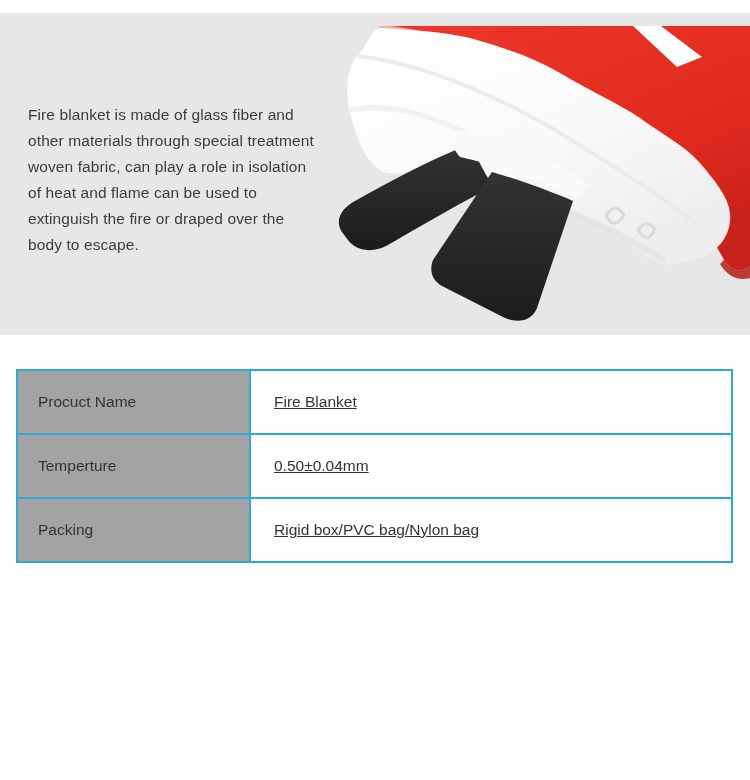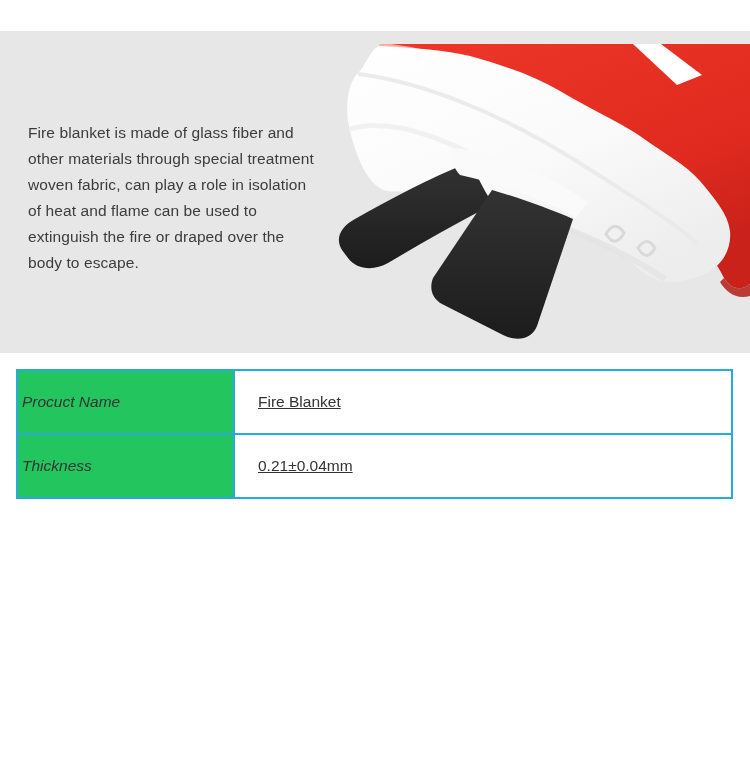--- a/index.html
+++ b/index.html
@@ -5,21 +5,20 @@
   html,body{margin:0;padding:0;}
   body{
     width:750px;height:780px;position:relative;background:#ffffff;
     font-family:"Liberation Sans","DejaVu Sans",sans-serif;
     -webkit-font-smoothing:antialiased;overflow:hidden;
   }
   
   .hero{
     position:absolute;left:0;top:13px;width:750px;height:322px;
     background:#e7e7e7;
-    margin-top:18px;
   }
   .hero-text{
     position:absolute;left:28px;top:73px;width:320px;
     font-size:15.5px;line-height:26px;color:#3c3c3c;
     white-space:pre-line;letter-spacing:0.1px;
   }
   .photo-wrap{
     position:absolute;left:330px;top:13px;width:420px;height:305px;
   }
   .photo-wrap svg{display:block;width:420px;height:305px;}
@@ -29,21 +28,21 @@
     border-collapse:collapse;table-layout:fixed;
   }
   .spec-table td{
     border:2px solid #29a9dc;
     height:62px;
     font-size:15.5px;color:#333333;
     vertical-align:middle;
     padding:0;
   }
   .spec-table td.label{
-    width:211px;background:#22c55e;padding-left:4px;font-style:italic;
+    width:211px;background:#a3a3a3;padding-left:20px;
   }
   .spec-table td.value{
     background:#ffffff;padding-left:23px;text-decoration:underline;
   }
 </style>
 </head>
 <body>
 
 <div class="hero">
   <p class="hero-text">Fire blanket is made of glass fiber and
@@ -132,17 +131,21 @@
   </div>
 </div>
 
 <table class="spec-table">
   <tbody>
     <tr>
       <td class="label">Procuct Name</td>
       <td class="value">Fire Blanket</td>
     </tr>
     <tr>
-      <td class="label">Thickness</td>
-      <td class="value">0.21±0.04mm</td>
+      <td class="label">Temperture</td>
+      <td class="value">0.50±0.04mm</td>
+    </tr>
+    <tr>
+      <td class="label">Packing</td>
+      <td class="value">Rigid box/PVC bag/Nylon bag</td>
     </tr>
   </tbody>
 </table>
 
 </body></html>

